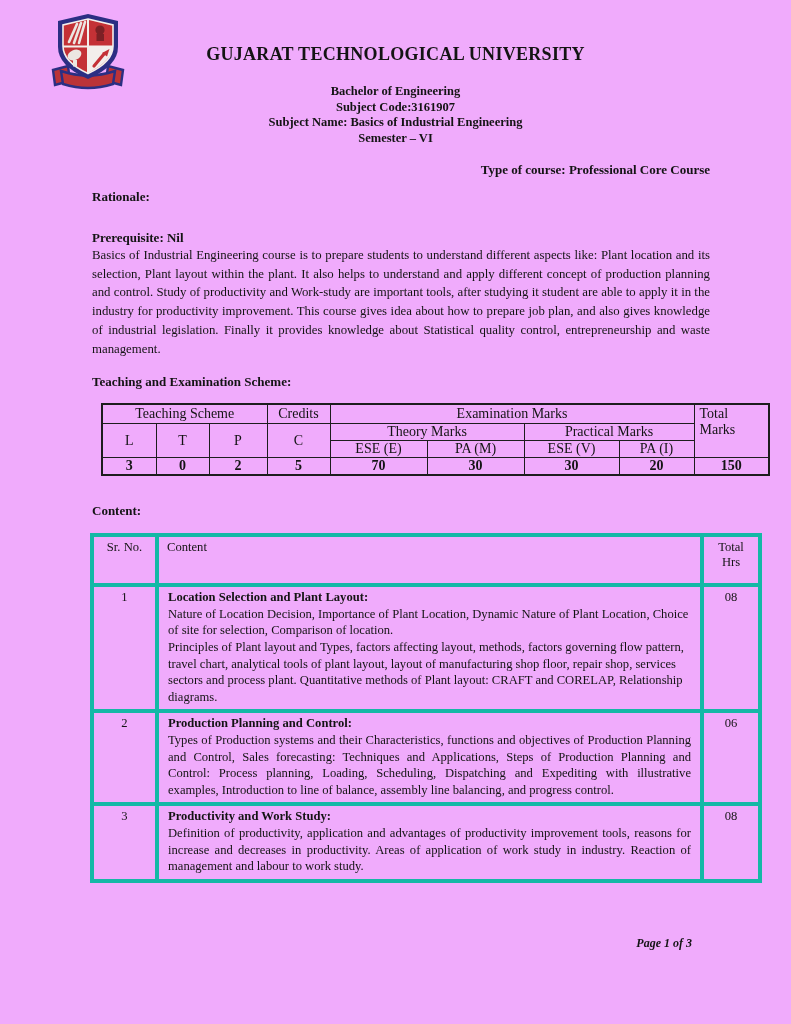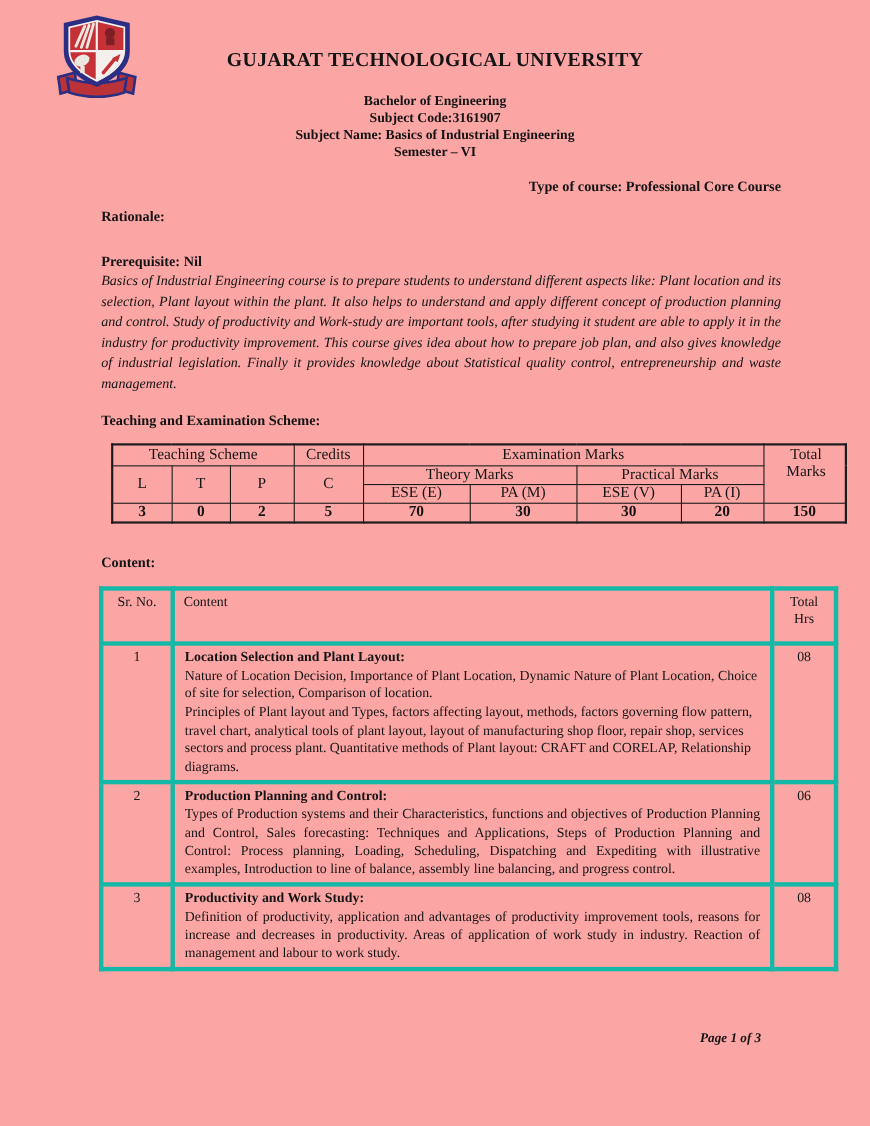--- a/index.html
+++ b/index.html
@@ -1,49 +1,49 @@
 <!DOCTYPE html>
 <html><head>
 <meta charset="utf-8">
 <style>
   * { box-sizing: border-box; }
   html,body { margin:0; padding:0; background:#ffffff; }
   .page {
-    width:791px; height:1024px; position:relative; background:#fca5a5;
+    width:791px; height:1024px; position:relative; background:#f0abfc;
     font-family:"Liberation Serif", serif; color:#141414; overflow:hidden;
   }
   .logo { position:absolute; left:46px; top:13px; width:84px; height:80px; }
   .uni-title {
     margin:0; padding-top:44px; text-align:center;
     font-size:18px; font-weight:bold; letter-spacing:0.3px;
   }
   .subtitle { margin-top:19px; text-align:center; font-weight:bold; font-size:12.5px; line-height:15.5px; }
   .meta { margin:0 81px 0 92px; font-weight:bold; font-size:13px; line-height:16px; }
   .type-line   { margin-top:16px;text-align:right; }
   .prereq-line { margin-top:25px; }
   .rationale-label { margin-top:11px; }
   .rationale-text {
     margin:0 81px 0 92px; font-size:12.8px; line-height:18.7px;
-    text-align:justify; font-weight:normal;font-style:italic;
+    text-align:justify; font-weight:normal;
   }
   .scheme-title { margin-top:16px; }
   table { border-collapse:collapse; table-layout:fixed; }
   table.scheme {
     margin:13px 0 0 101px; width:667px; font-size:14px;
     border:2px solid #1d1d1d;
   }
   table.scheme td {
     border:1px solid #1d1d1d; text-align:center; vertical-align:middle;
     padding:0 2px; line-height:15px;
   }
   table.scheme tr.r1 td { height:19px; }
   table.scheme tr.r2 td { height:17px; }
   table.scheme tr.r3 td { height:17px; }
   table.scheme tr.vals td { height:18px; font-weight:bold; }
-  table.scheme td.total-head { vertical-align:top; text-align:center; padding:1px 2px 0 5px; line-height:16px;margin-top:13px; }
+  table.scheme td.total-head { vertical-align:top; text-align:left; padding:1px 2px 0 5px; line-height:16px;margin-top:13px; }
   .content-title { margin-top:27px; }
   table.content {
     margin:14px 0 0 90px; width:668px; font-size:12.6px;
     border:1.5px solid #1d1d1d;
   }
   table.content td { border:4px solid #14b8a6; vertical-align:top; }
   table.content tr.head td { height:50px; padding-top:3px; }
   td.sr-head, td.sr-cell { text-align:center; padding-top:3px; }
   td.hrs-head, td.hrs-cell { text-align:center; padding-top:3px; }
   td.content-head { padding:3px 8px 0 8px; }

